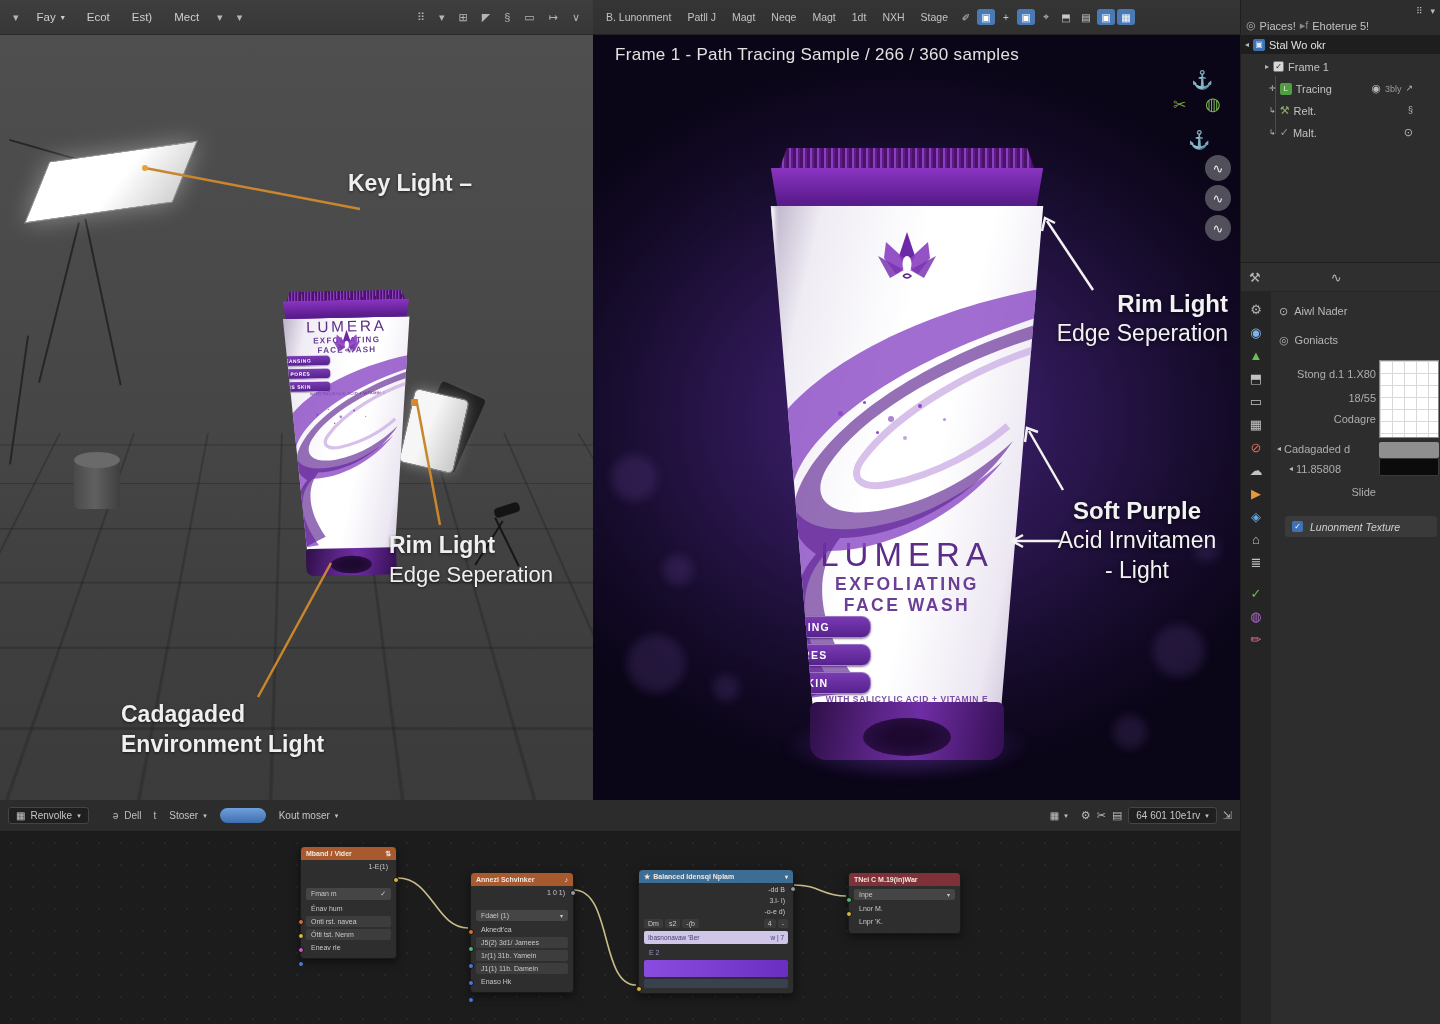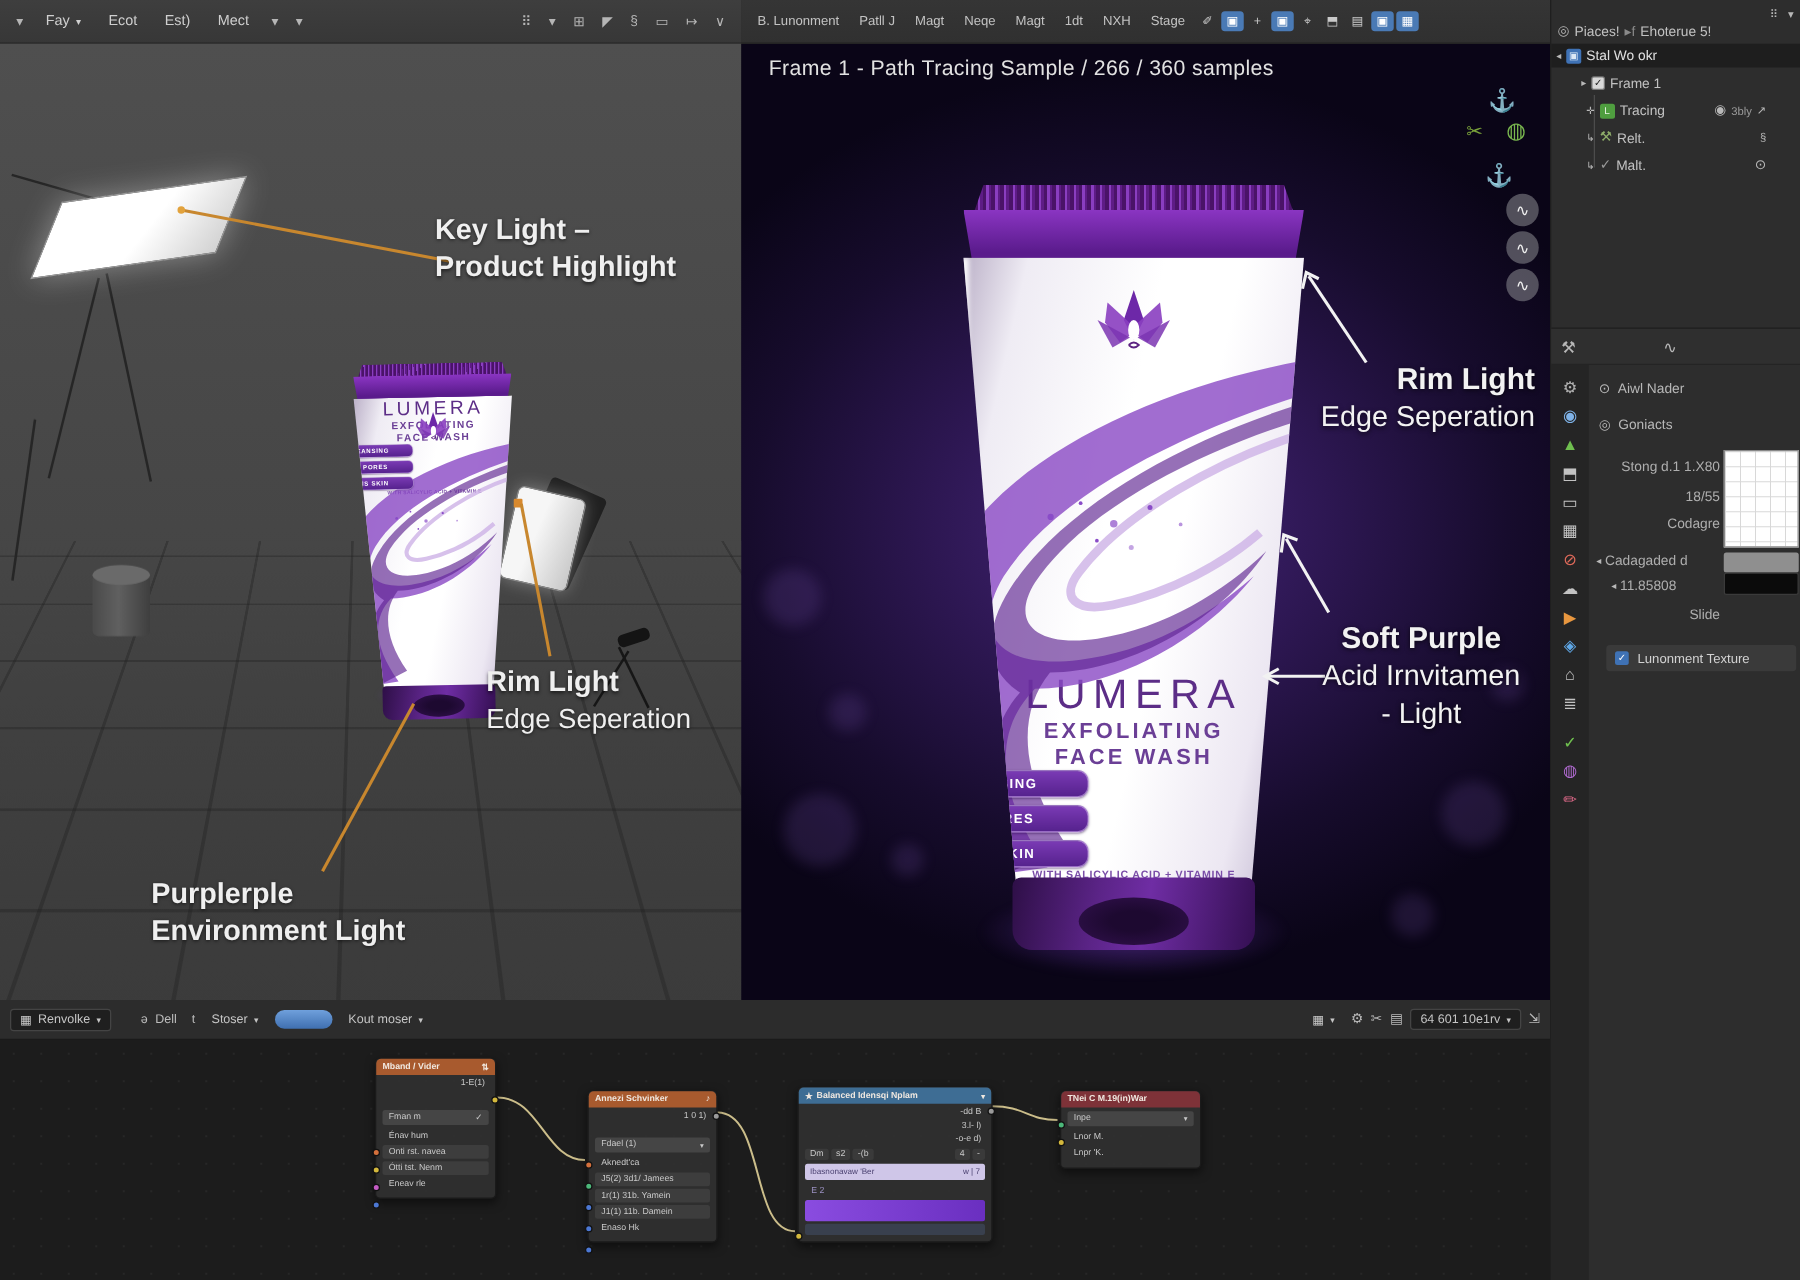--- a/index.html
+++ b/index.html
@@ -221,28 +221,27 @@
 
     <svg class="abs" style="left:0;top:0;width:593px;height:765px;pointer-events:none;">
       <line x1="145" y1="133" x2="360" y2="174" stroke="#c8872e" stroke-width="2.5"></line>
       <line x1="417" y1="368" x2="440" y2="490" stroke="#c8872e" stroke-width="2.5"></line>
       <line x1="331" y1="528" x2="258" y2="662" stroke="#c8872e" stroke-width="2.5"></line>
       <circle cx="145" cy="133" r="3" fill="#e2a23c"></circle>
     </svg>
 
     <div class="vp-ann abs" style="left:348px; top:133px; width:245px;">
       <div class="b">Key Light –</div>
-      <div class="b">Product Highlight</div>
     </div>
     <div class="vp-ann abs" style="left:389px; top:495px; width:210px;">
       <div class="b">Rim Light</div>
       <div class="r">Edge Seperation</div>
     </div>
     <div class="vp-ann abs" style="left:121px; top:664px; width:240px;">
-      <div class="b">Purplerple</div>
+      <div class="b">Cadagaded</div>
       <div class="b">Environment Light</div>
     </div>
   </div>
 
   <div id="render" class="abs">
 
     <div class="bokeh abs" style="left:18px;top:420px;width:46px;height:46px;"></div>
     <div class="bokeh abs" style="left:70px;top:520px;width:30px;height:30px;"></div>
     <div class="bokeh abs" style="left:34px;top:600px;width:58px;height:58px;"></div>
     <div class="bokeh abs" style="left:120px;top:640px;width:26px;height:26px;"></div>
@@ -426,21 +425,21 @@
       <span>Cadagaded d</span>
     </div>
     <div class="abs" style="left:48px; top:463px; display:flex; gap:3px; color:#aeaeae;">
       <span class="ico" style="font-size:8px">◂</span>
       <span>11.85808</span>
     </div>
     <div class="abs" style="left:138px; top:458px; width:60px; height:18px; background:#0b0b0b; border-radius:2px; border:1px solid #3a3a3a;"></div>
     <div class="prop-label" style="left:40px; top:486px; width:95px;">Slide</div>
     <div class="abs" style="left:44px; top:516px; width:152px; height:21px; background:#3a3a3a; border-radius:3px; display:flex; align-items:center; gap:7px; padding:0 7px;">
       <span class="blue-chk">✓</span>
-      <span style="color:#d2d2d2; font-size:10.5px;">Lunonment Texture</span>
+      <span style="color:#d2d2d2; font-size:10.5px;font-style:italic;">Lunonment Texture</span>
     </div>
   </div>
 
   <div id="node-editor" class="abs">
     <div id="ne-header">
       <div class="ne-box">
         <span>▦</span>
         <span>Renvolke</span>
         <span style="font-size:7px">▾</span>
       </div>

